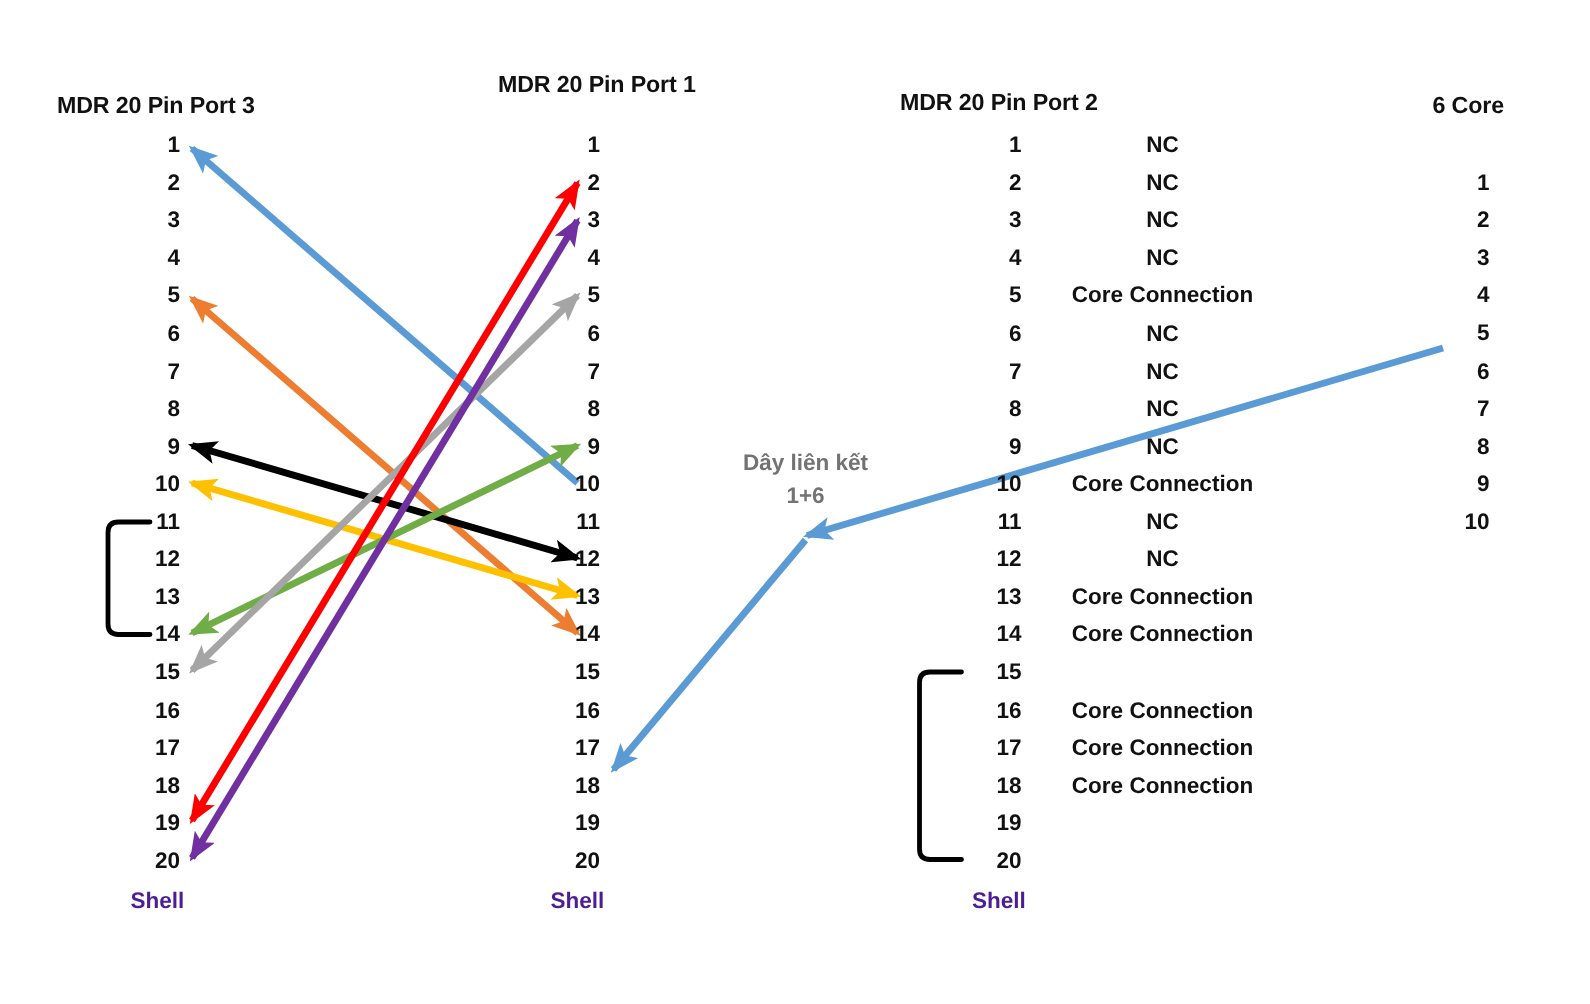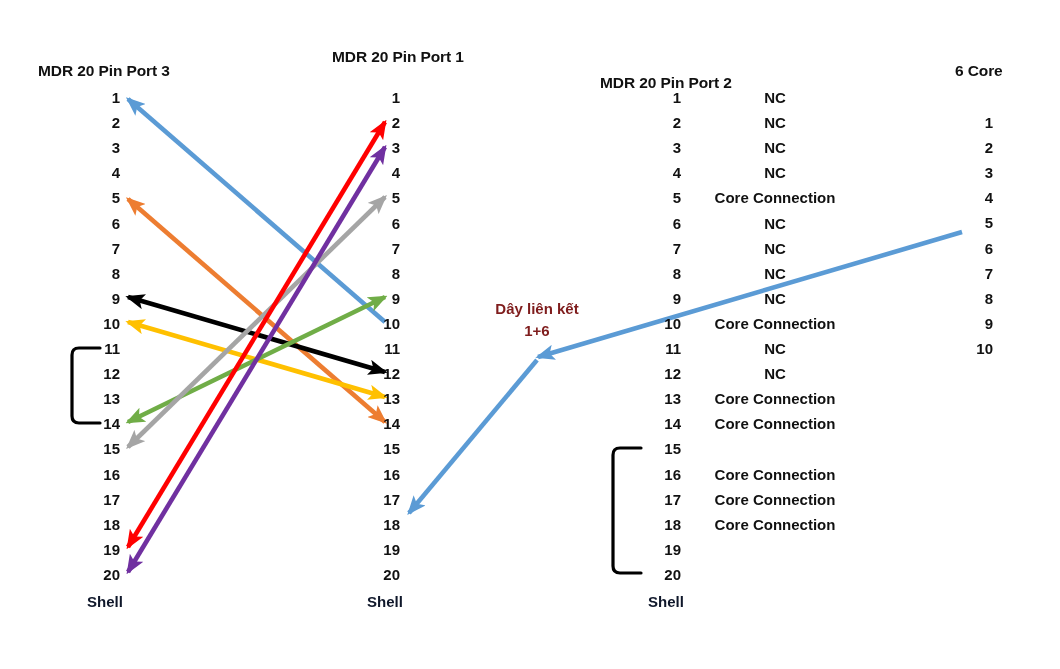--- a/index.html
+++ b/index.html
@@ -40,39 +40,39 @@
     font-weight: bold;
     color: #111111;
     text-align: right;
     white-space: nowrap;
     transform: translateY(-50%);
   }
   .pin-shell {
     position: absolute;
     font-size: 15px;
     font-weight: bold;
-    color: #0f172a;
+    color: #4c1d95;
     text-align: center;
     white-space: nowrap;
     transform: translateY(-50%);
   }
   .note {
     position: absolute;
     font-size: 15px;
     font-weight: bold;
     color: #111111;
     text-align: center;
     white-space: nowrap;
     transform: translate(-50%, -50%);
   }
   .link-label {
     position: absolute;
     font-size: 15px;
     font-weight: bold;
-    color: #7f1d1d;
+    color: #737373;
     text-align: center;
     white-space: nowrap;
     line-height: 22px;
     transform: translateX(-50%);
   }
 </style>
 </head>
 <body>
 
 <div id="canvas">
@@ -180,21 +180,21 @@
       <div class="pin" style="left: 360px; width: 40px; top: 373.1px;">12</div>
       <div class="pin" style="left: 360px; width: 40px; top: 398.2px;">13</div>
       <div class="pin" style="left: 360px; width: 40px; top: 423.3px;">14</div>
       <div class="pin" style="left: 360px; width: 40px; top: 448.4px;">15</div>
       <div class="pin" style="left: 360px; width: 40px; top: 473.5px;">16</div>
       <div class="pin" style="left: 360px; width: 40px; top: 498.6px;">17</div>
       <div class="pin" style="left: 360px; width: 40px; top: 523.7px;">18</div>
       <div class="pin" style="left: 360px; width: 40px; top: 548.8px;">19</div>
       <div class="pin" style="left: 360px; width: 40px; top: 573.9px;">20</div>
       <div class="pin-shell" style="left: 355px; width: 60px; top: 601px;">Shell</div>
-      <div class="col-header" style="left: 600px; top: 74px;">MDR 20 Pin Port 2</div>
+      <div class="col-header" style="left: 600px; top: 60px;">MDR 20 Pin Port 2</div>
       <div class="pin" style="left: 641px; width: 40px; top: 97px;">1</div>
       <div class="pin" style="left: 641px; width: 40px; top: 122.1px;">2</div>
       <div class="pin" style="left: 641px; width: 40px; top: 147.2px;">3</div>
       <div class="pin" style="left: 641px; width: 40px; top: 172.3px;">4</div>
       <div class="pin" style="left: 641px; width: 40px; top: 197.4px;">5</div>
       <div class="pin" style="left: 641px; width: 40px; top: 222.5px;">6</div>
       <div class="pin" style="left: 641px; width: 40px; top: 247.6px;">7</div>
       <div class="pin" style="left: 641px; width: 40px; top: 272.7px;">8</div>
       <div class="pin" style="left: 641px; width: 40px; top: 297.8px;">9</div>
       <div class="pin" style="left: 641px; width: 40px; top: 322.9px;">10</div>

